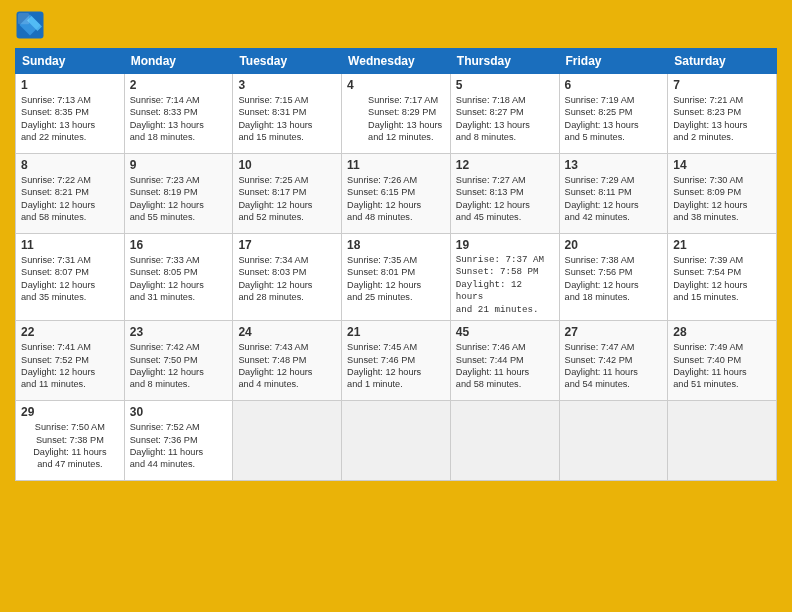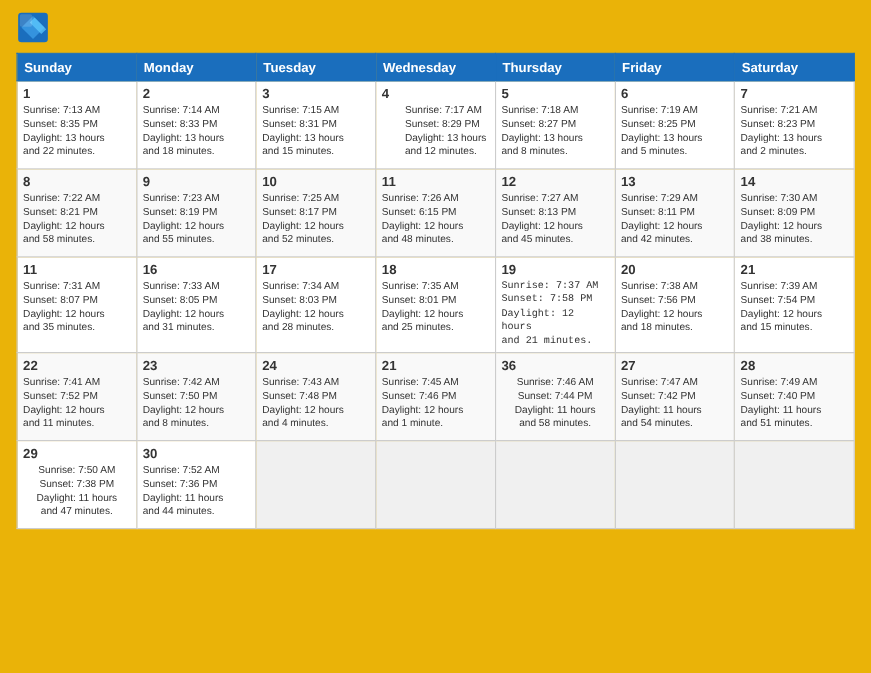--- a/index.html
+++ b/index.html
@@ -305,22 +305,22 @@
 and 4 minutes.</div>
           </td>
           <td>
             <span class="day-num">21</span>
             <div class="day-info" style="white-space: pre-line;">Sunrise: 7:45 AM
 Sunset: 7:46 PM
 Daylight: 12 hours
 and 1 minute.</div>
           </td>
           <td>
-            <span class="day-num">36</span>
-            <div class="day-info" style="white-space: pre-line; text-align: center;">Sunrise: 7:46 AM
+            <span class="day-num">45</span>
+            <div class="day-info" style="white-space: pre-line;">Sunrise: 7:46 AM
 Sunset: 7:44 PM
 Daylight: 11 hours
 and 58 minutes.</div>
           </td>
           <td>
             <span class="day-num">27</span>
             <div class="day-info" style="white-space: pre-line;">Sunrise: 7:47 AM
 Sunset: 7:42 PM
 Daylight: 11 hours
 and 54 minutes.</div>

